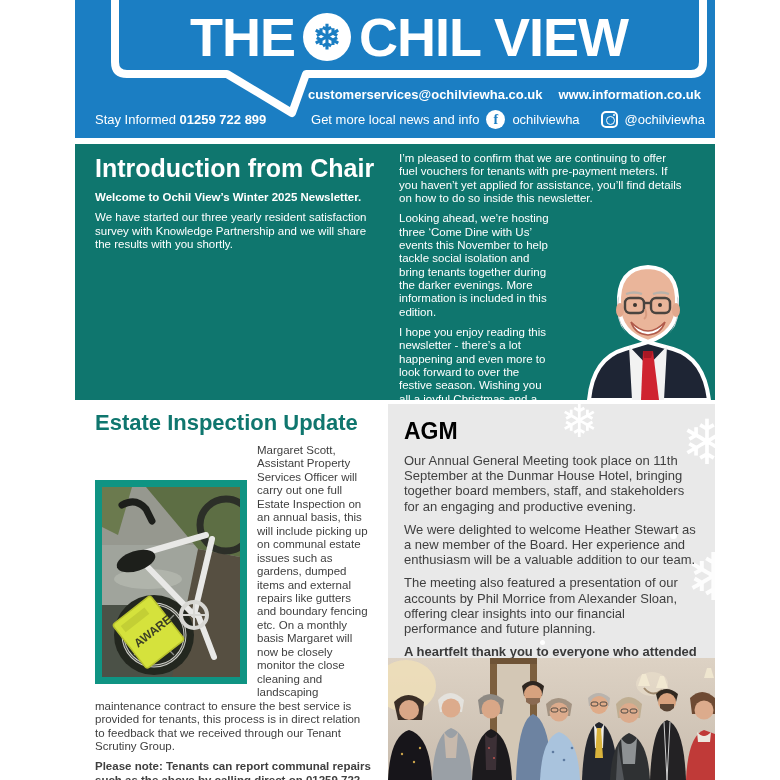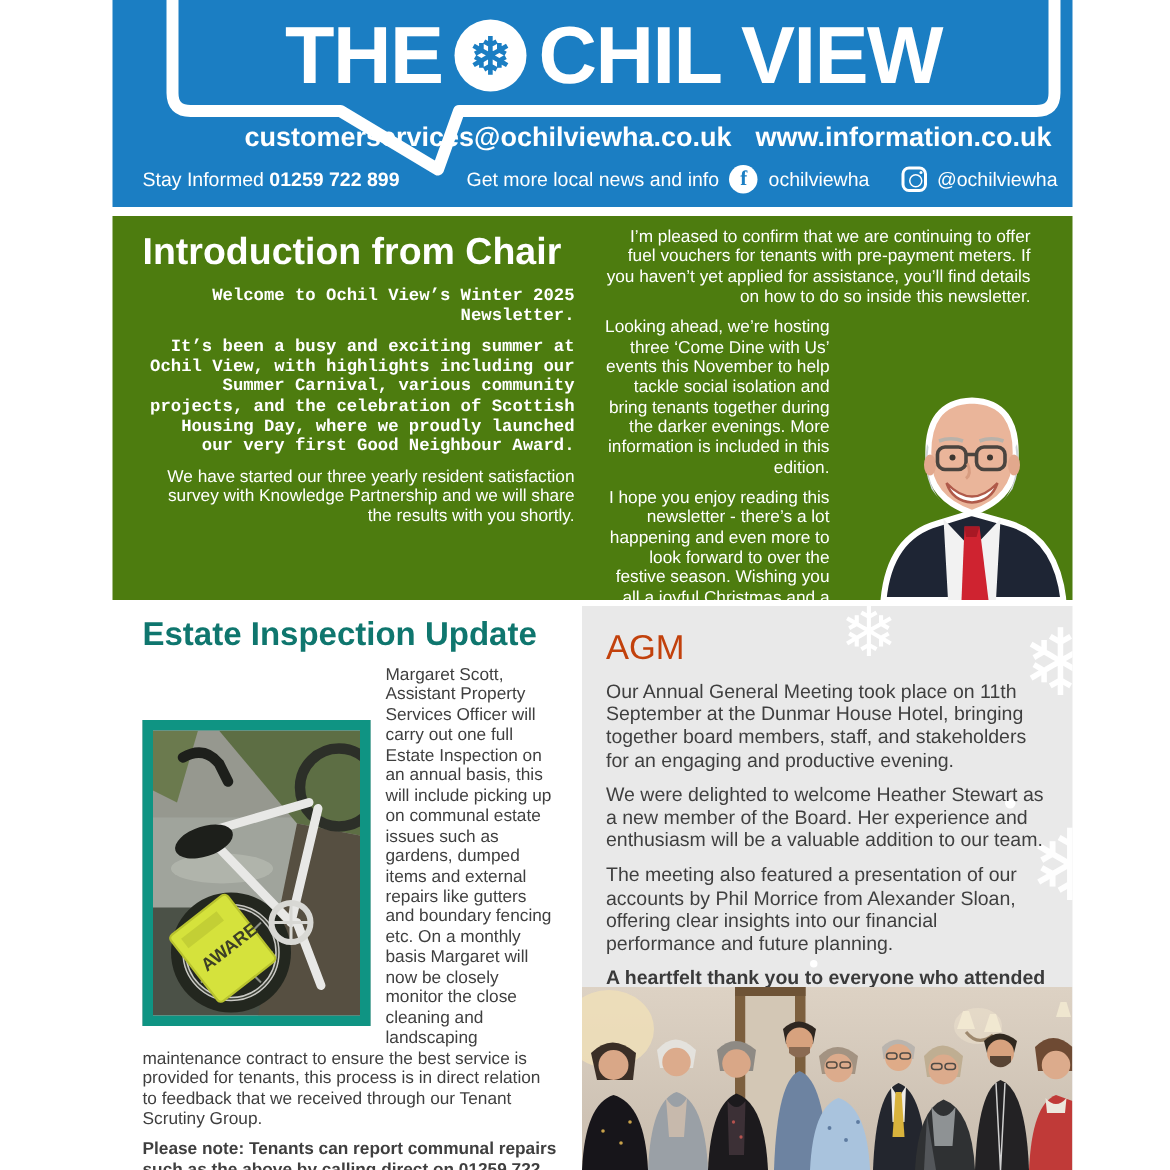--- a/index.html
+++ b/index.html
@@ -16,21 +16,21 @@
     display:flex; align-items:center; justify-content:center; gap:8px;
     color:#fff; font-weight:bold; font-size:54px; letter-spacing:-1px; white-space:nowrap;
   }
   .logo-o {
     width:48px; height:48px; border-radius:50%; background:#fff; color:#1b7ec3;
     display:flex; align-items:center; justify-content:center; font-size:34px; letter-spacing:0;
     flex:0 0 auto;
   }
   .contact-line {
     position:absolute; right:14px; bottom:36px; display:flex; gap:16px;
-    color:#fff; font-weight:bold; font-size:18px; white-space:nowrap;
+    color:#fff; font-weight:bold; font-size:13px; white-space:nowrap;
   }
   .banner-bottom {
     position:absolute; left:20px; right:10px; bottom:9px; display:flex; align-items:center;
     color:#fff; font-size:13px; white-space:nowrap;
   }
   .stay { width:220px; }
   .stay b { font-weight:bold; }
   .social-row { display:flex; align-items:center; gap:7px; }
   .fb-badge {
     width:19px; height:19px; border-radius:50%; background:#fff; color:#1b7ec3;
@@ -43,45 +43,45 @@
   .ig-badge::before {
     content:""; position:absolute; left:3px; top:3px; width:7px; height:7px;
     border:1.6px solid #fff; border-radius:50%;
   }
   .ig-badge::after {
     content:""; position:absolute; right:1px; top:1px; width:2px; height:2px; background:#fff; border-radius:50%;
   }
   
   .intro {
     position:absolute; left:75px; top:144px; width:640px; height:256px;
-    background:#4d7c0f; color:#fff; overflow:hidden;
+    background:#0f766e; color:#fff; overflow:hidden;
   }
   .intro-cols { display:flex; gap:16px; padding:8px 20px 0 20px; }
   .col { width:288px; }
   .intro h1 { font-size:25px; font-weight:bold; margin:2px 0 8px 0; letter-spacing:0; }
-  .intro p { font-size:11.5px; line-height:1.16; margin-bottom:7px;text-align:right; }
-  .intro p.b { font-weight:bold;font-family:Liberation Mono, monospace; }
+  .intro p { font-size:11.5px; line-height:1.16; margin-bottom:7px; }
+  .intro p.b { font-weight:bold; }
   .wrap-spacer { float:right; width:128px; height:150px; margin:32px 0 0 6px; }
   .chair-photo { position:absolute; right:4px; bottom:0; width:126px; height:146px; }
   
   .estate { position:absolute; left:95px; top:404px; width:278px; height:376px; }
   .estate h2 { color:#0f766e; font-size:22px; font-weight:bold; margin:6px 0 8px 0; }
   .estate p { font-size:11.5px; line-height:1.17; margin-bottom:7px; }
   .estate p.b { font-weight:bold; }
   .bike-photo {
     float:left; width:152px; height:204px; border:7px solid #0f9483;
     margin:36px 10px 4px 0; background:#9aa096; overflow:hidden;
   }
   
   .agm {
     position:absolute; left:388px; top:404px; width:327px; height:376px;
     background:#e9e9e9; overflow:hidden;
   }
   .agm-inner { padding:12px 16px 0 16px; position:relative; z-index:2; }
-  .agm h2 { color:#c2410c; font-size:23px; font-weight:normal; margin:2px 0 8px 0; }
+  .agm h2 { color:#000000; font-size:23px; font-weight:bold; margin:2px 0 8px 0; }
   .agm p { font-size:13px; line-height:1.17; margin-bottom:8px; color:#3f3f3f; }
   .agm p.b { font-weight:bold; color:#3a3a3a; }
   .sf { position:absolute; color:#fff; z-index:1; line-height:1; user-select:none; }
   .sf1 { left:172px; top:-6px; font-size:46px; }
   .sf2 { right:-18px; top:8px; font-size:62px; }
   .sf3 { right:-26px; top:140px; font-size:66px; opacity:.95; }
   .sf4 { left:200px; top:322px; font-size:50px; }
   .sf-dot { position:absolute; background:#fff; border-radius:50%; z-index:1; }
   .dot1 { right:38px; top:128px; width:7px; height:7px; }
   .dot2 { left:152px; top:236px; width:5px; height:5px; }
@@ -122,21 +122,20 @@
         <span>@ochilviewha</span>
       </span>
     </div>
   </div>
 
   <div class="intro">
     <div class="intro-cols">
       <div class="col">
         <h1>Introduction from Chair</h1>
         <p class="b">Welcome to Ochil View’s Winter 2025 Newsletter.</p>
-        <p class="b">It’s been a busy and exciting summer at Ochil View, with highlights including our Summer Carnival, various community projects, and the celebration of Scottish Housing Day, where we proudly launched our very first Good Neighbour Award.</p>
         <p>We have started our three yearly resident satisfaction survey with Knowledge Partnership and we will share the results with you shortly.</p>
       </div>
       <div class="col">
         <p>I’m pleased to confirm that we are continuing to offer fuel vouchers for tenants with pre-payment meters. If you haven’t yet applied for assistance, you’ll find details on how to do so inside this newsletter.</p>
         <div class="wrap-spacer"></div>
         <p>Looking ahead, we’re hosting three ‘Come Dine with Us’ events this November to help tackle social isolation and bring tenants together during the darker evenings. More information is included in this edition.</p>
         <p>I hope you enjoy reading this newsletter - there’s a lot happening and even more to look forward to over the festive season. Wishing you all a joyful Christmas and a happy, healthy start to 2026.</p>
 
       </div>
     </div>

